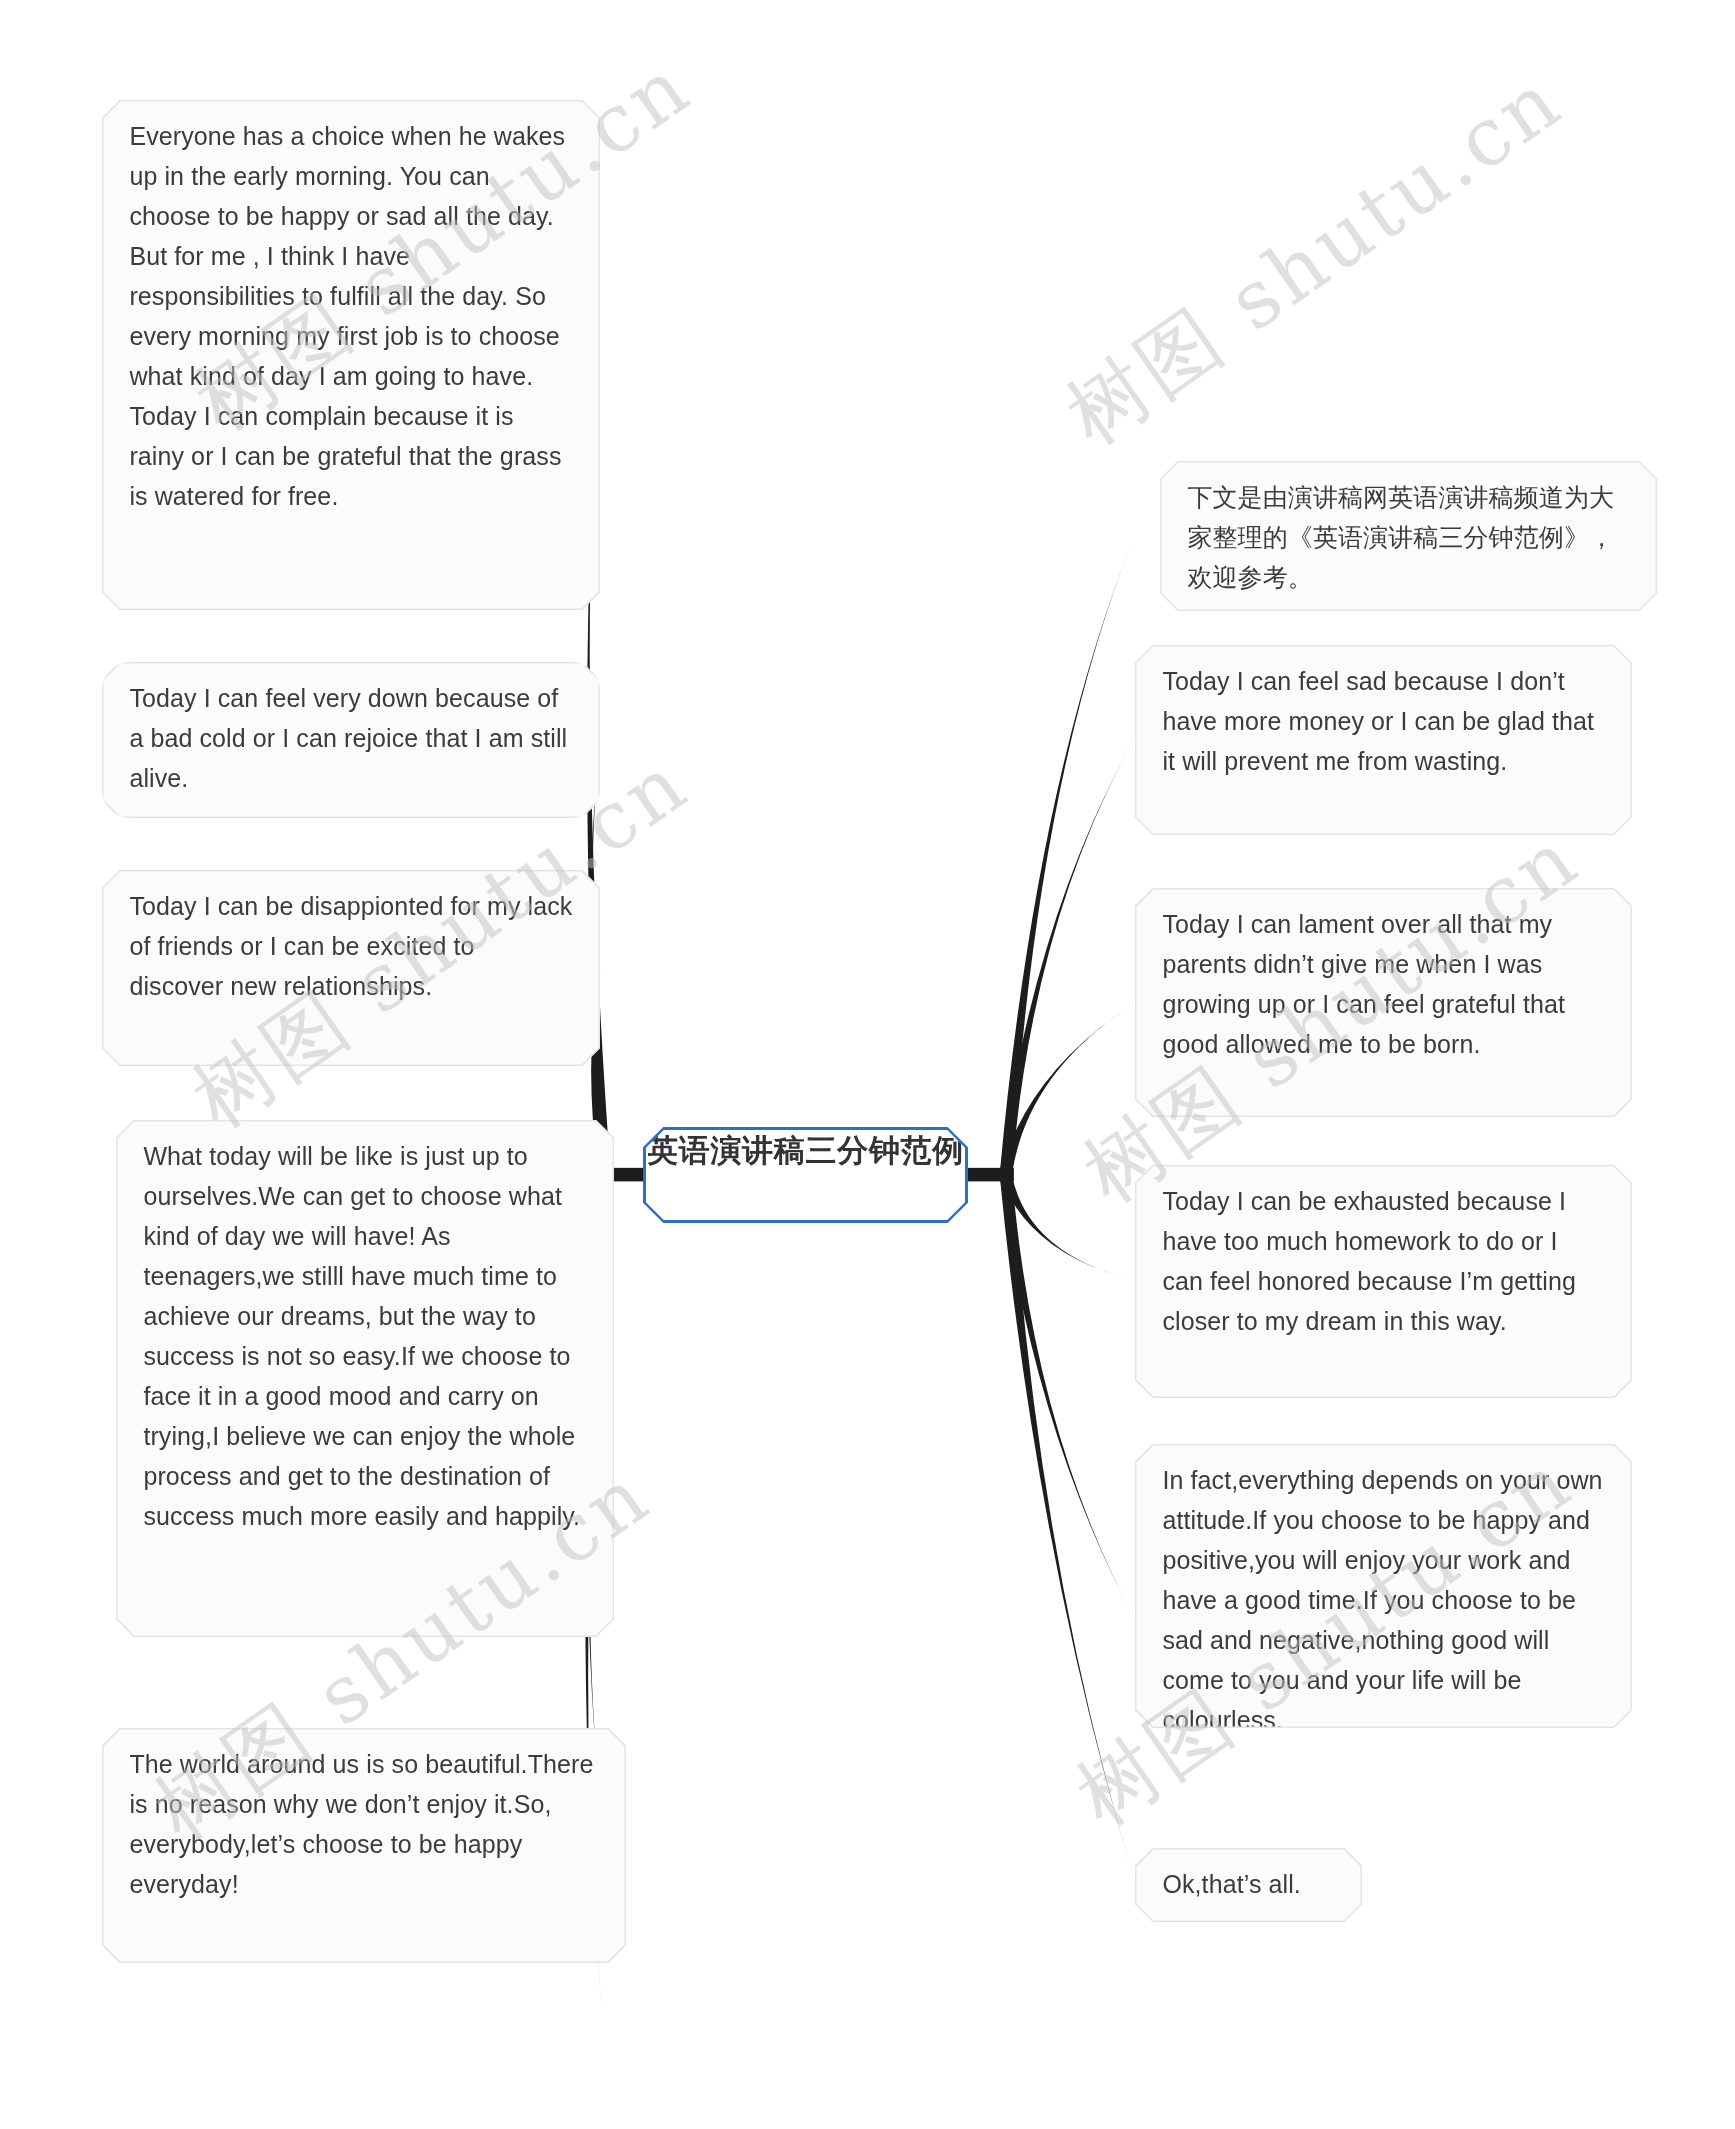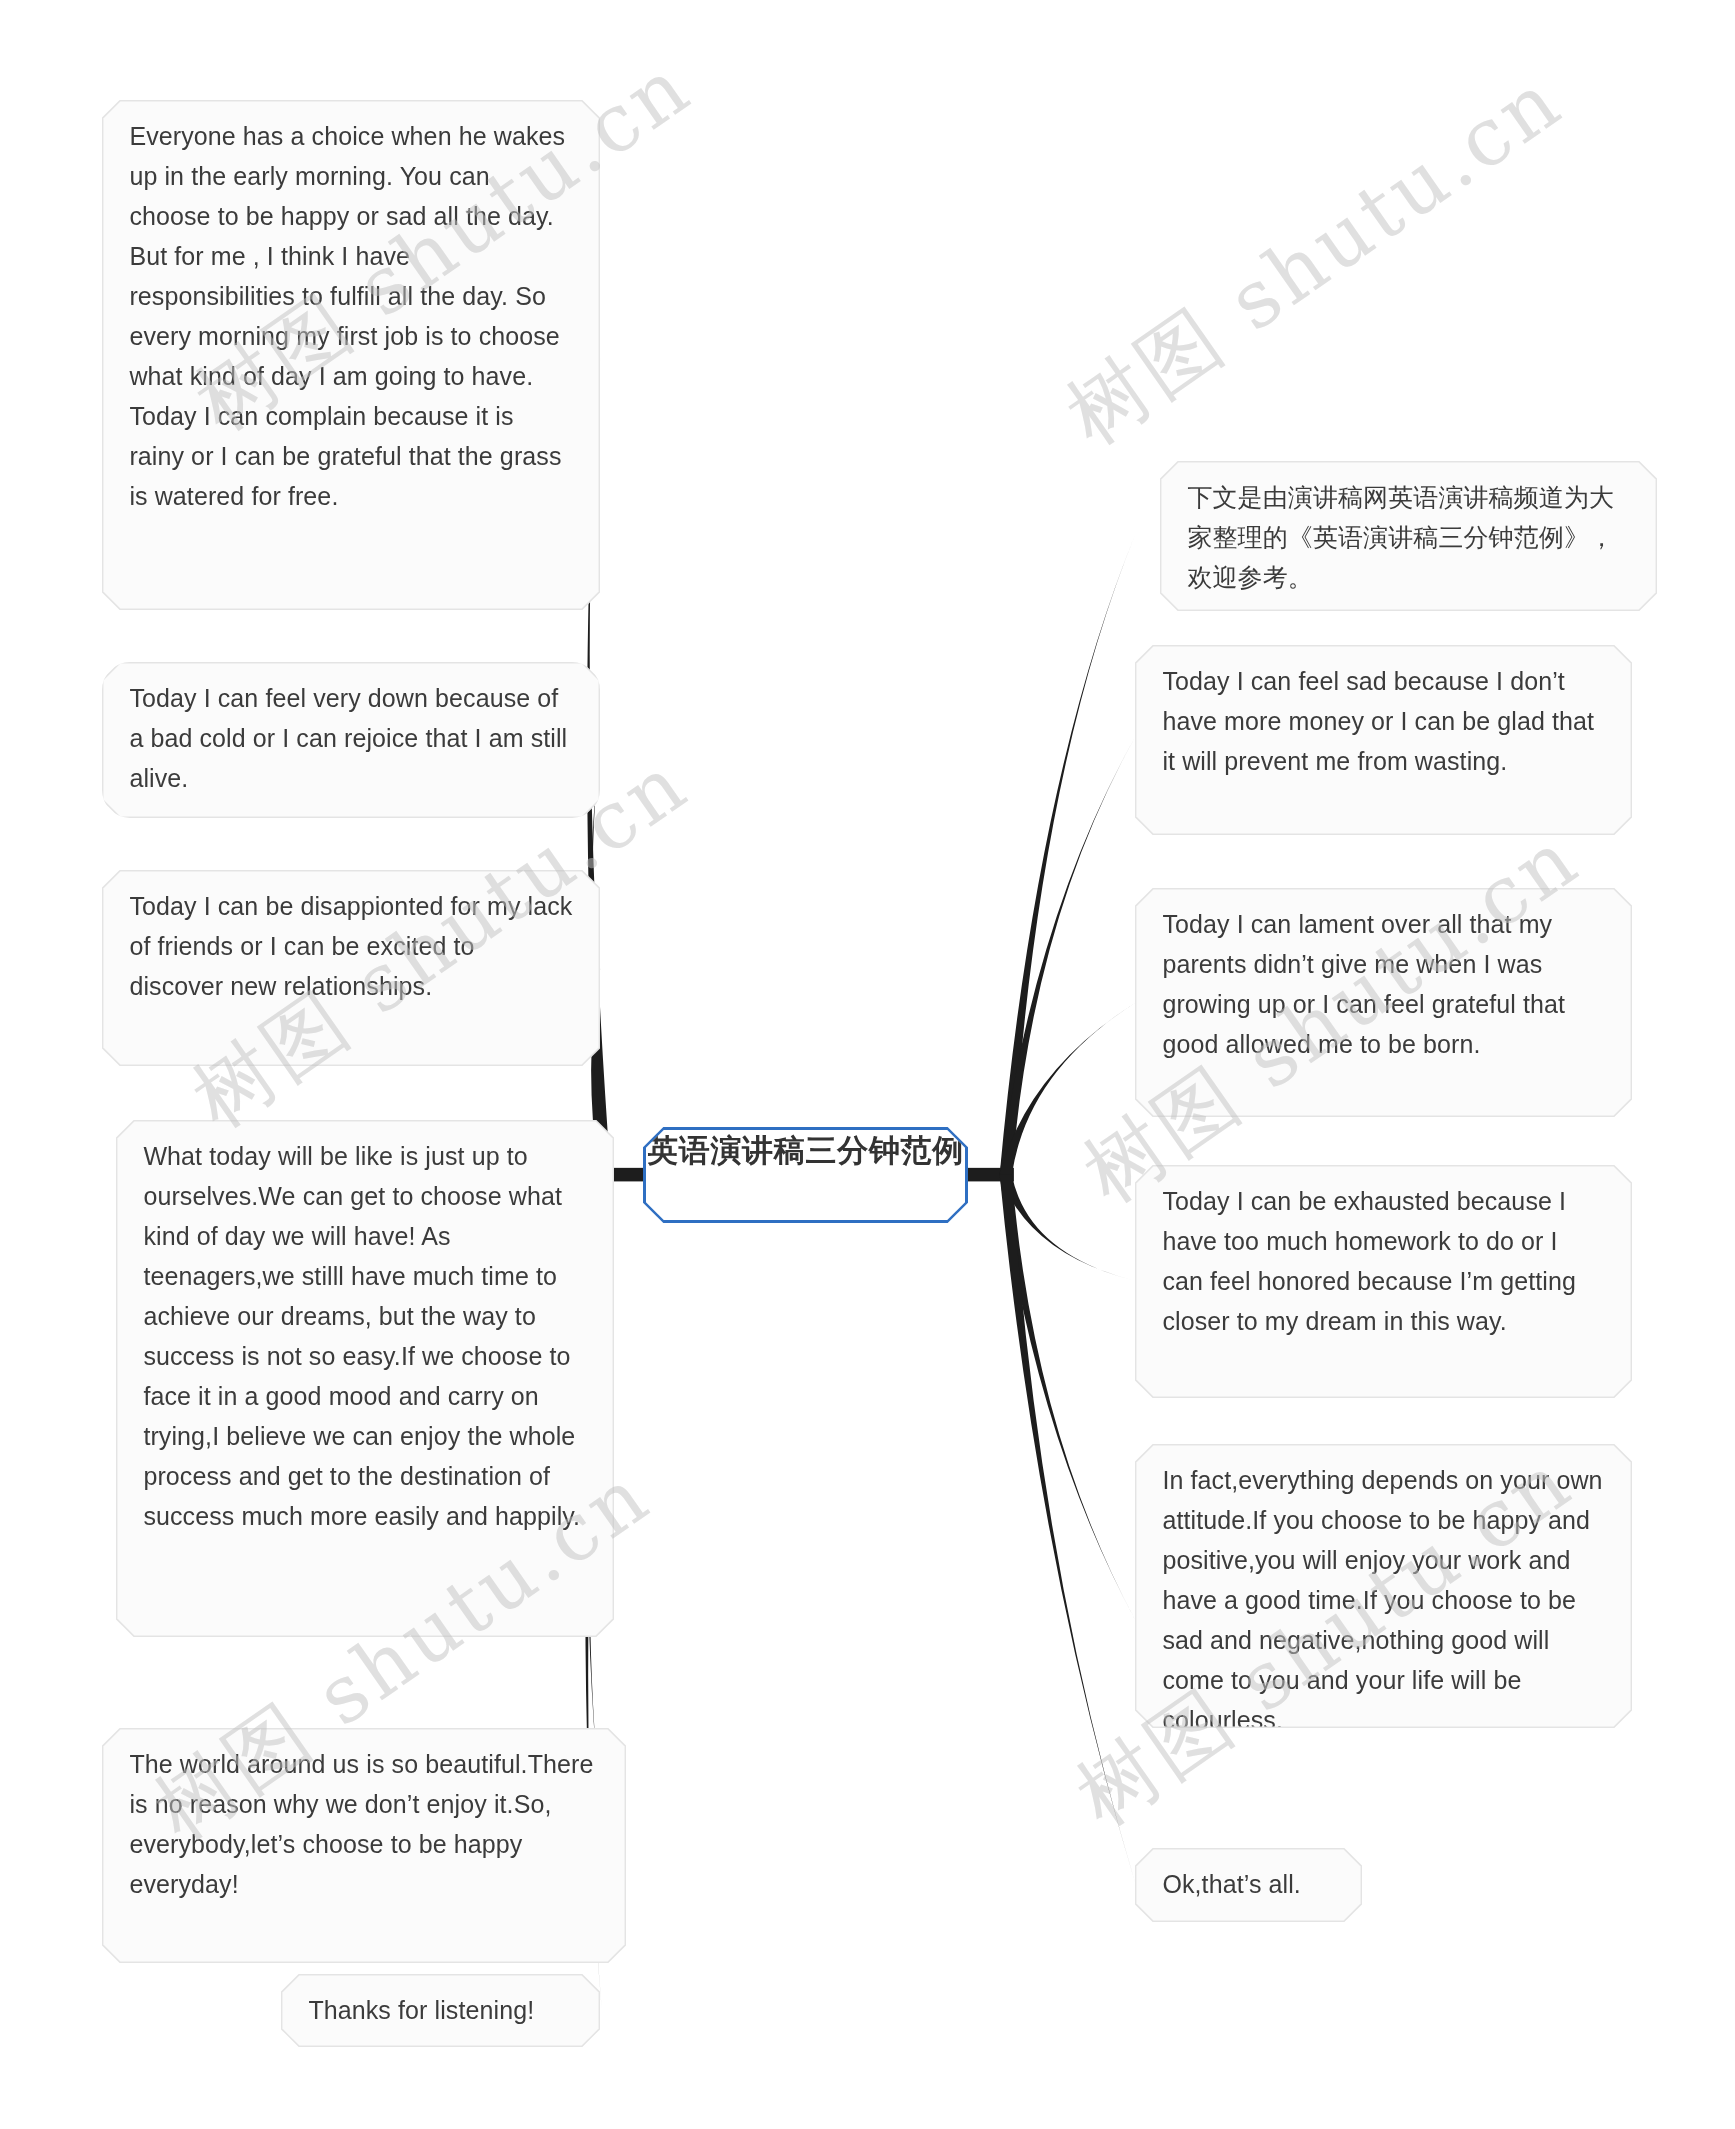--- a/index.html
+++ b/index.html
@@ -114,25 +114,20 @@
       <span class="txt">What today will be like is just up to ourselves.We can get to choose what kind of day we will have! As teenagers,we stilll have much time to achieve our dreams, but the way to success is not so easy.If we choose to face it in a good mood and carry on trying,I believe we can enjoy the whole process and get to the destination of success much more easily and happily.</span>
     </div>
   </div>
 
   <div class="box" style="left:102px;top:1688px;width:524px;height:235px;margin-top:40px;">
     <div class="inner">
       <span class="txt">The world around us is so beautiful.There is no reason why we don’t enjoy it.So, everybody,let’s choose to be happy everyday!</span>
     </div>
   </div>
 
-  <div class="box" style="left:281px;top:1974px;width:319px;height:73px;">
-    <div class="inner">
-      <span class="txt">Thanks for listening!</span>
-    </div>
-  </div>
 
   <div class="box" style="left:1160px;top:461px;width:497px;height:150px;">
     <div class="inner">
       <span class="txt">下文是由演讲稿网英语演讲稿频道为大家整理的《英语演讲稿三分钟范例》，欢迎参考。</span>
     </div>
   </div>
 
   <div class="box" style="left:1135px;top:645px;width:497px;height:190px;border-radius:15px;">
     <div class="inner">
       <span class="txt">Today I can feel sad because I don’t have more money or I can be glad that it will prevent me from wasting.</span>

